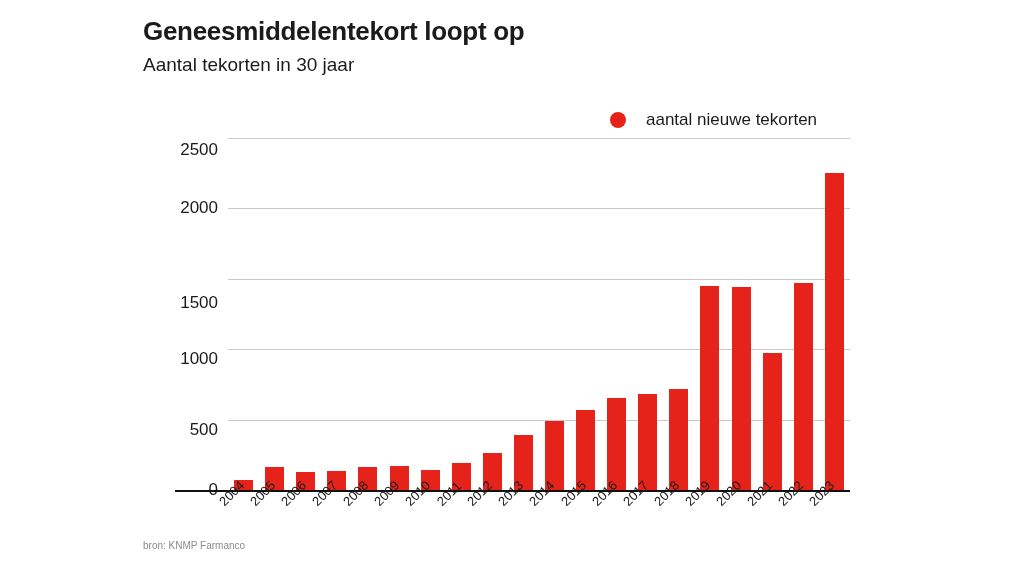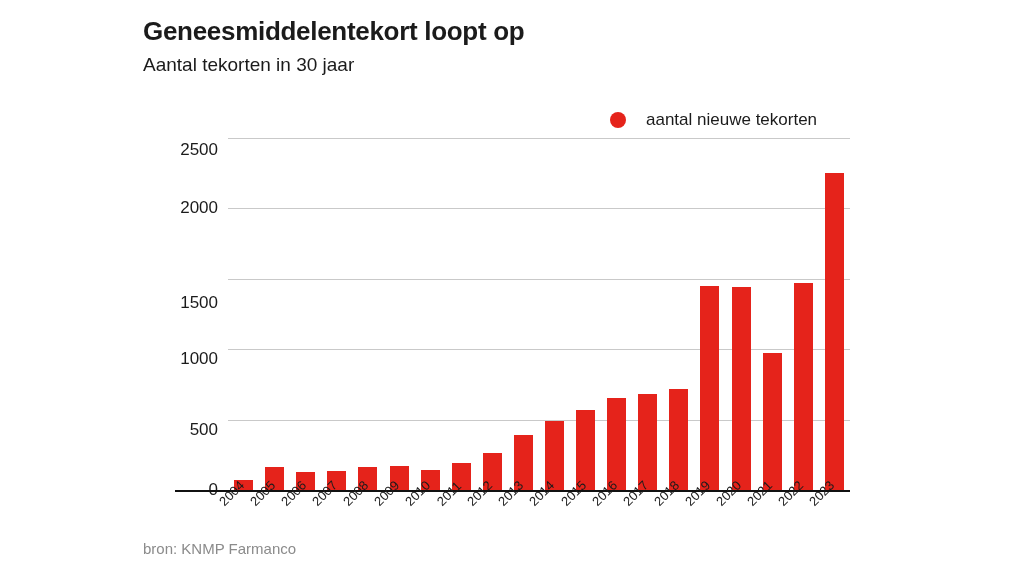--- a/index.html
+++ b/index.html
@@ -66,21 +66,21 @@
   .xlabel-slot{flex:1 1 0;position:relative;}
   .xlabel{
     position:absolute;left:50%;top:2px;
     transform:translateX(-78%) rotate(-45deg);
     transform-origin:center left;
     font-size:13px;color:#1b1b1b;white-space:nowrap;
   }
 
   .source{
     position:absolute;left:143px;top:540px;
-    font-size:15px;color:#8b8b8b;white-space:nowrap;
+    font-size:10px;color:#8b8b8b;white-space:nowrap;
   }
 </style>
 </head>
 <body>
 
 <div id="canvas">
 
   <div class="title">Geneesmiddelentekort loopt op</div>
   <div class="subtitle">Aantal tekorten in 30 jaar</div>
 

